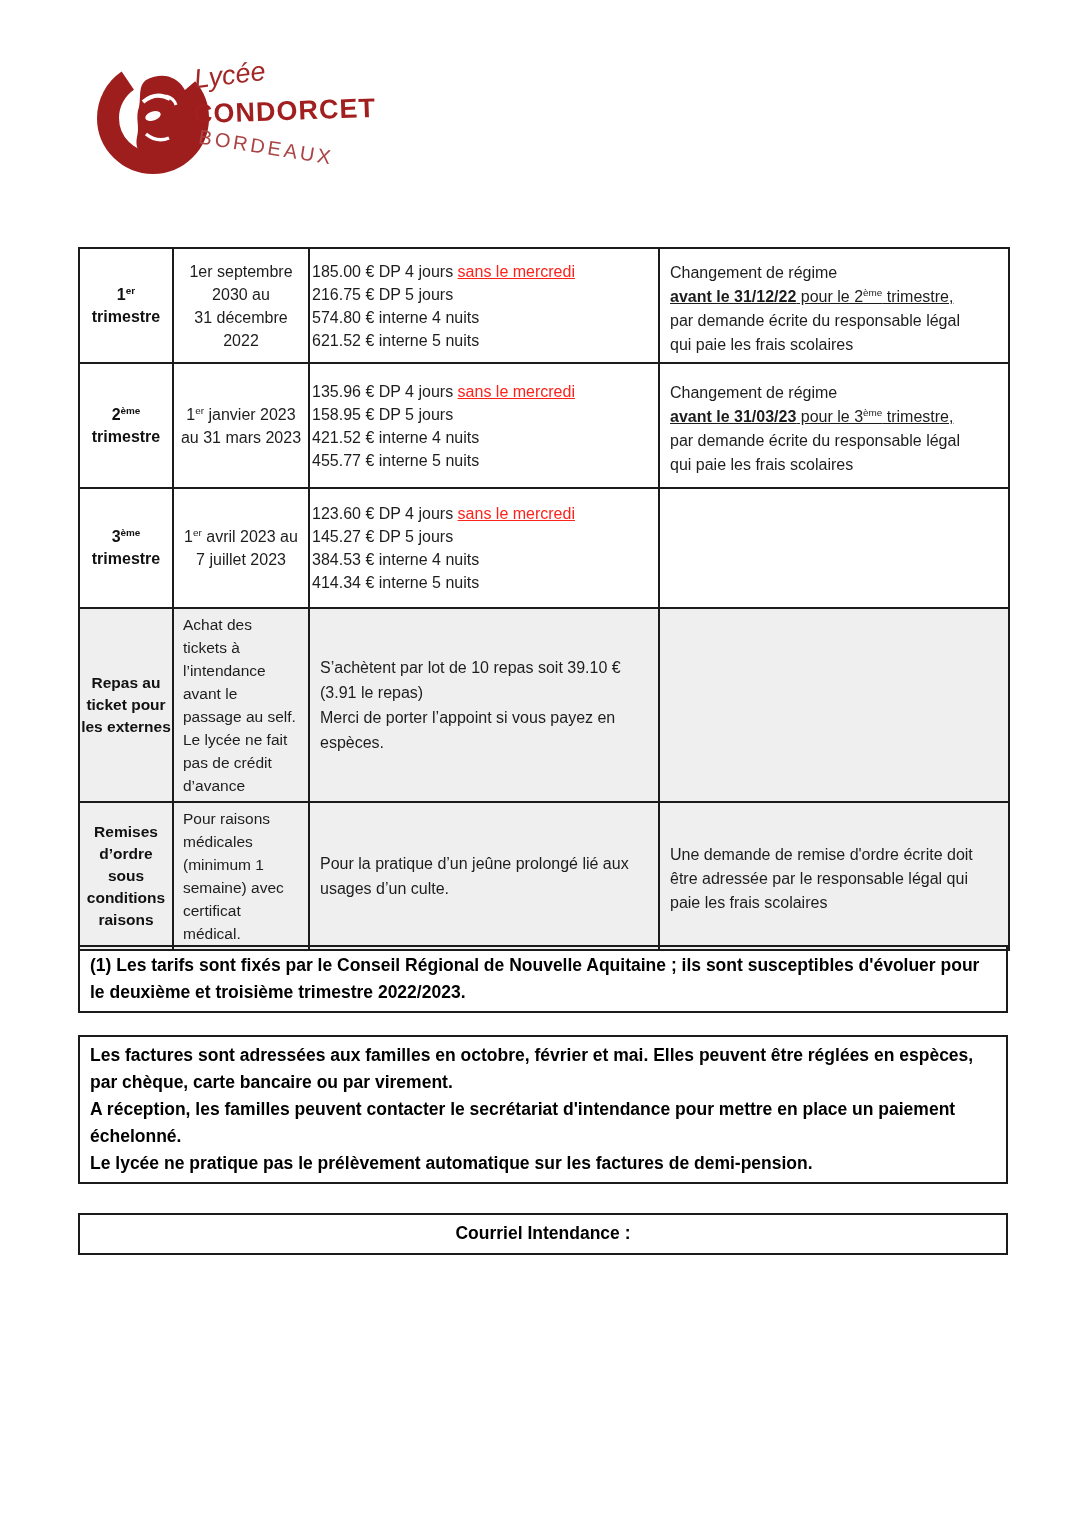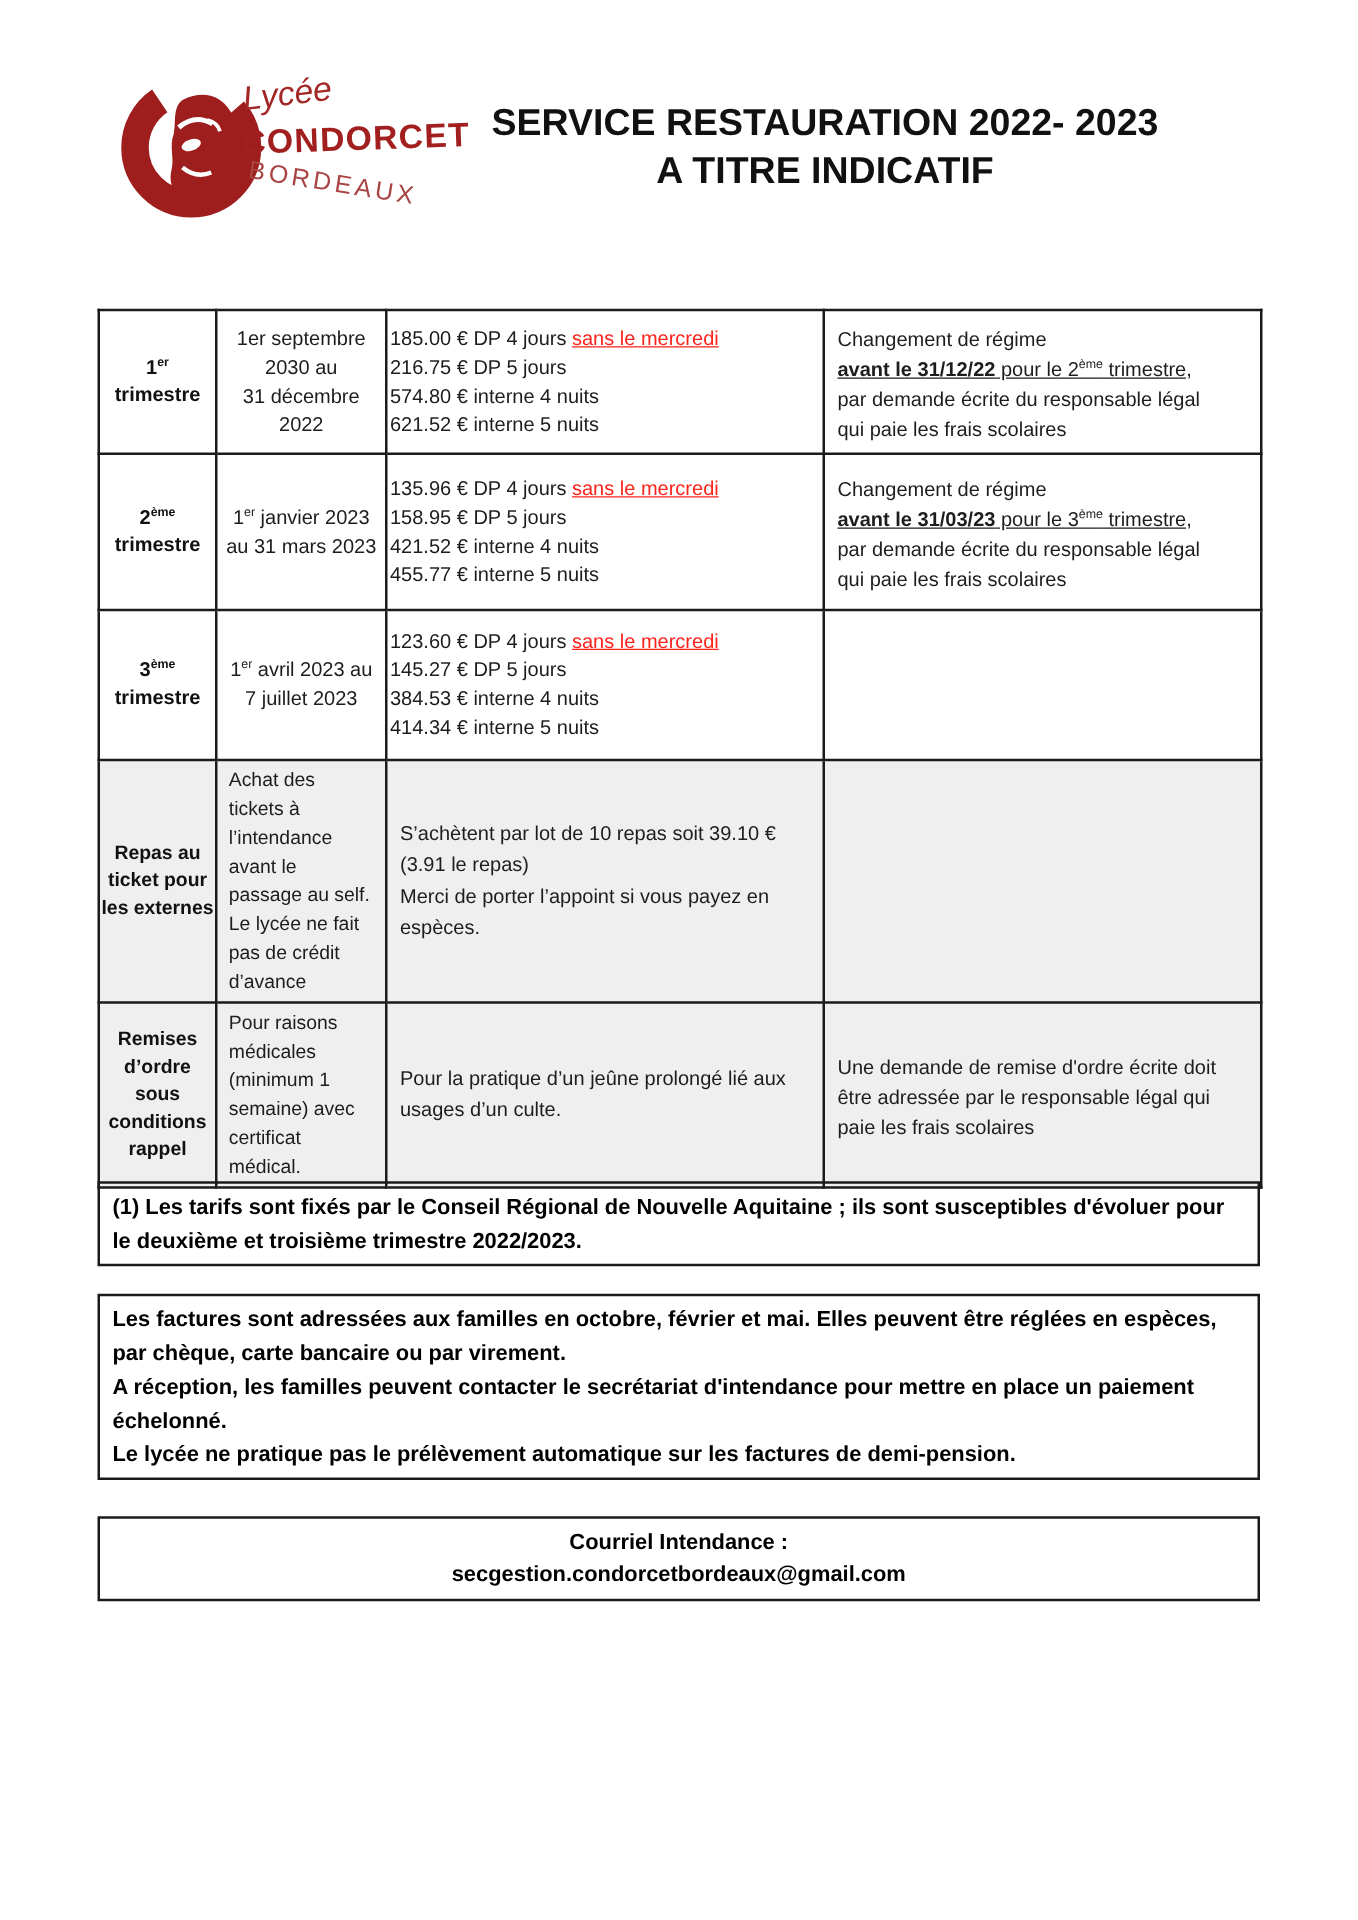--- a/index.html
+++ b/index.html
@@ -87,24 +87,20 @@
       <path d="M47 50 q13 -11 27 -3" stroke="#ffffff" stroke-width="4" fill="none"></path>
       <ellipse cx="57" cy="64" rx="8" ry="4.5" fill="#ffffff" transform="rotate(-18 57 64)"></ellipse>
       <path d="M50 82 q11 9 23 4" stroke="#ffffff" stroke-width="3.5" fill="none"></path>
       <path d="M70 44 q8 2 10 9" stroke="#ffffff" stroke-width="3" fill="none"></path>
     </svg>
     <div class="logo-lycee">Lycée</div>
     <div class="logo-condorcet">CONDORCET</div>
     <div class="logo-bordeaux">BORDEAUX</div>
   </div>
 
-  <div class="title">
-    <div>SERVICE RESTAURATION 2022- 2023</div>
-    <div>A TITRE INDICATIF</div>
-  </div>
 
   <table class="main">
     <colgroup>
         <col style="width:94px">
         <col style="width:136px">
         <col style="width:350px">
         <col style="width:350px">
       </colgroup>
     <tbody>
 
@@ -186,35 +182,34 @@
         <div>Merci de porter l’appoint si vous payez en espèces.</div>
       </td>
       <td class="mods"></td>
     </tr>
 
     <tr class="r5 shade">
       <td class="rowlab">
         <div>Remises</div>
         <div>d’ordre sous</div>
         <div>conditions</div>
-        <div>rappel</div>
+        <div>raisons</div>
       </td>
       <td class="dates">Pour raisons médicales (minimum 1 semaine) avec certificat médical.</td>
       <td class="tarifs">Pour la pratique d’un jeûne prolongé lié aux usages d’un culte.</td>
       <td class="mods">Une demande de remise d'ordre écrite doit être adressée par le responsable légal qui paie les frais scolaires</td>
     </tr>
   </tbody>
     </table>
 
   <div class="note-box box1">(1) Les tarifs sont fixés par le Conseil Régional de Nouvelle Aquitaine ; ils sont susceptibles d'évoluer pour le deuxième et troisième trimestre 2022/2023.</div>
 
   <div class="note-box box2">
     <div>Les factures sont adressées aux familles en octobre, février et mai. Elles peuvent être réglées en espèces, par chèque, carte bancaire ou par virement.</div>
     <div>A réception, les familles peuvent contacter le secrétariat d'intendance pour mettre en place un paiement échelonné.</div>
     <div>Le lycée ne pratique pas le prélèvement automatique sur les factures de demi-pension.</div>
   </div>
 
   <div class="note-box box3">
     <div>Courriel Intendance :</div>
-    <div>secgestion.condorcetbordeaux@gmail.com</div>
   </div>
 
 </div>
 
 </body></html>

